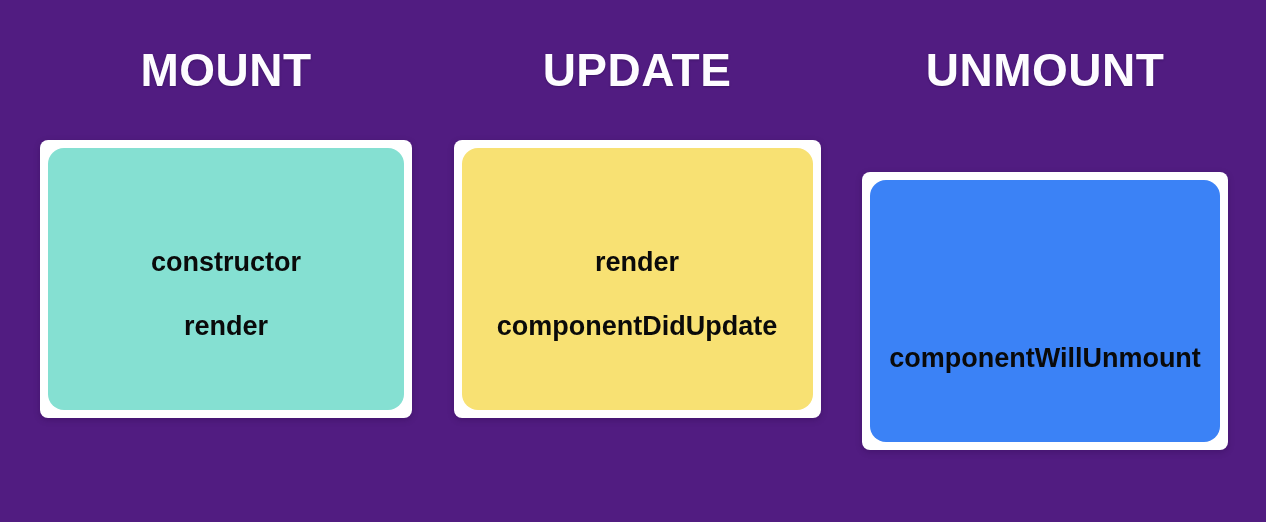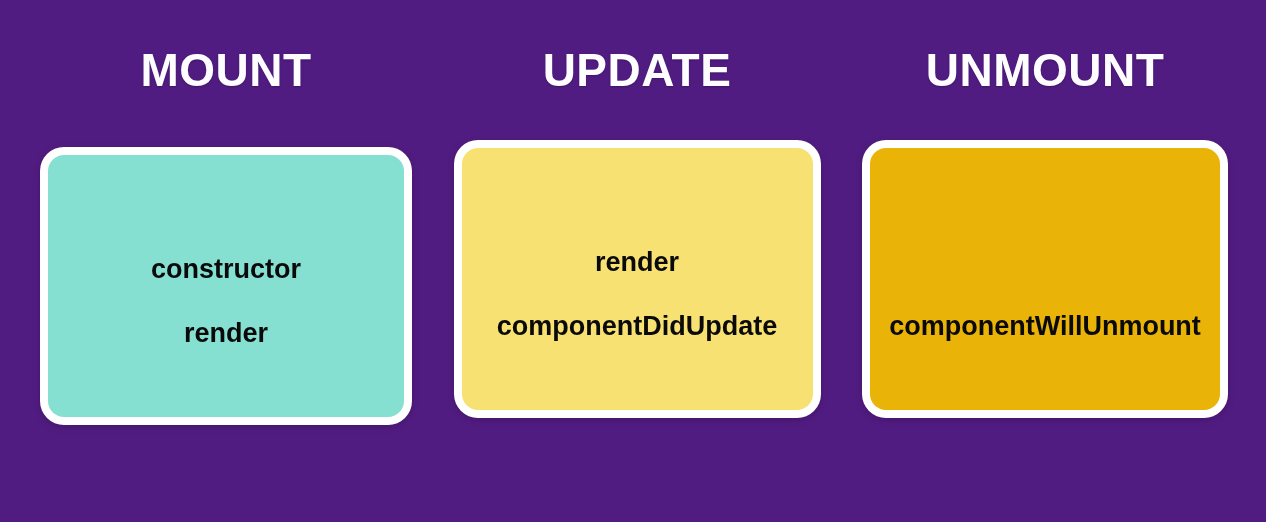--- a/index.html
+++ b/index.html
@@ -36,23 +36,23 @@
     align-items: flex-start;
   }
 
   .column {
     display: flex;
     flex-direction: column;
     align-items: center;
     width: 372px;
   }
 
-  .column--mount   { width: 372px; gap: 7px; }
+  .column--mount   { width: 372px; }
   .column--update  { width: 367px; justify-content: center; }
-  .column--unmount { width: 366px; }
+  .column--unmount { width: 366px; gap: 32px; }
 
   .phase-heading {
     margin: 0;
     padding: 0;
     height: 140px;
     line-height: 140px;
     font-size: 46px;
     font-weight: bold;
     letter-spacing: 0.5px;
     color: #fdfcff;
@@ -60,41 +60,41 @@
     white-space: nowrap;
     text-shadow: 0 1px 2px rgba(40, 10, 70, 0.45);
     user-select: none;
   }
 
   .phase-card {
     position: relative;
     box-sizing: border-box;
     width: 100%;
     height: 278px;
-    border-radius: 24px;
+    border-radius: 8px;
     background: #ffffff;
     padding: 8px;
     box-shadow: 0 2px 6px rgba(35, 8, 60, 0.28);
   }
 
   .phase-card__inner {
     box-sizing: border-box;
     width: 100%;
     height: 100%;
     border-radius: 16px;
     display: flex;
     flex-direction: column;
     justify-content: flex-end;
     align-items: center;
     padding-bottom: 52px;
   }
 
   .phase-card--mount   .phase-card__inner { background: #85e0d2; }
   .phase-card--update  .phase-card__inner { background: #f8e173; }
-  .phase-card--unmount .phase-card__inner { background: #eab308; }
+  .phase-card--unmount .phase-card__inner { background: #3b82f6; }
 
   .method {
     display: block;
     font-size: 27px;
     font-weight: bold;
     color: #0a0a0a;
     line-height: 64px;
     height: 64px;
     text-align: center;
     white-space: nowrap;

